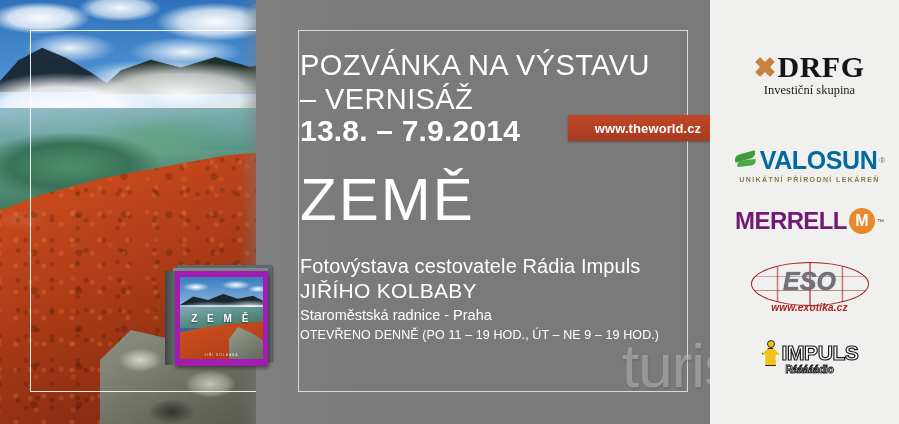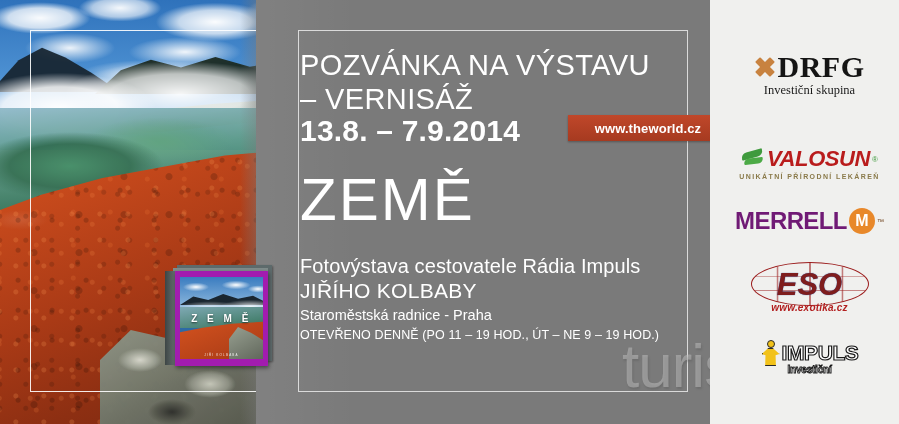--- a/index.html
+++ b/index.html
@@ -199,21 +199,21 @@
   
   .valosun { top:146px; }
   .val-row { display:flex; align-items:center; justify-content:center; gap:2px; }
   .val-leaf { width:24px; height:16px; position:relative; }
   .val-leaf span {
     position:absolute; left:0; width:22px; height:7px; background:#3f9a3d;
     border-radius:11px 2px 11px 2px;
   }
   .val-leaf span:nth-child(1){ top:0; transform:rotate(-16deg); }
   .val-leaf span:nth-child(2){ top:7px; left:3px; width:19px; height:6px; transform:rotate(-6deg); background:#4caa46; }
-  .val-name { font-size:22px; font-weight:700; color:#b91c1c; letter-spacing:-.4px; font-style:italic; }
+  .val-name { font-size:25px; font-weight:700; color:#0369a1; letter-spacing:-.4px; }
   .val-reg { font-size:8px; color:#3f9a3d; vertical-align:super; }
   .val-sub { font-size:7px; font-weight:700; color:#8a7a4a; letter-spacing:1.4px; margin-top:1px; }
 
   
   .merrell { top:207px; }
   .mer-row { display:flex; align-items:center; justify-content:center; gap:2px; }
   .mer-name { font-size:24px; font-weight:700; color:#701a75; letter-spacing:-.6px; }
   .mer-circle {
     width:26px; height:26px; border-radius:50%; background:#e8882a;
     display:flex; align-items:center; justify-content:center;
@@ -229,21 +229,21 @@
     border:1.5px solid #9b1c1c; border-radius:50%;
     background:
       linear-gradient(to right, rgba(155,28,28,0) 0 21%, rgba(155,28,28,.55) 21.5% 22.5%, rgba(155,28,28,0) 23%),
       linear-gradient(to right, rgba(155,28,28,0) 0 49%, rgba(155,28,28,.55) 49.5% 50.5%, rgba(155,28,28,0) 51%),
       linear-gradient(to right, rgba(155,28,28,0) 0 77%, rgba(155,28,28,.55) 77.5% 78.5%, rgba(155,28,28,0) 79%),
       linear-gradient(to bottom, rgba(155,28,28,0) 0 30%, rgba(155,28,28,.5) 30.5% 32%, rgba(155,28,28,0) 32.5%),
       linear-gradient(to bottom, rgba(155,28,28,0) 0 64%, rgba(155,28,28,.5) 64.5% 66%, rgba(155,28,28,0) 66.5%);
   }
   .eso-name {
     position:absolute; left:0; right:0; top:9px; text-align:center;
-    font-size:31px; font-weight:700; color:#7f1d1d; letter-spacing:0px;
+    font-size:25px; font-weight:700; color:#737373; letter-spacing:0px;
     font-style:italic; text-shadow:0 0 1px #1b3f8f;
   }
   .eso-url {
     position:absolute; left:0; right:0; bottom:1px; text-align:center;
     font-size:10px; font-weight:700; color:#b32020; font-style:italic; letter-spacing:.2px;
   }
 
   
   .impuls { top:340px; }
   .imp-row { display:flex; align-items:center; justify-content:center; gap:1px; }
@@ -350,17 +350,17 @@
     </div>
 
     <div class="logo-box impuls">
       <div class="imp-row">
         <span class="imp-fig">
           <span class="imp-head"></span>
             <span class="imp-body"></span>
         </span>
         <span class="imp-name">IMPULS</span>
       </div>
-      <div class="imp-sub">Investiční</div>
+      <div class="imp-sub">Rááááádio</div>
     </div>
 
   </div>
 </div>
 
 </body></html>

